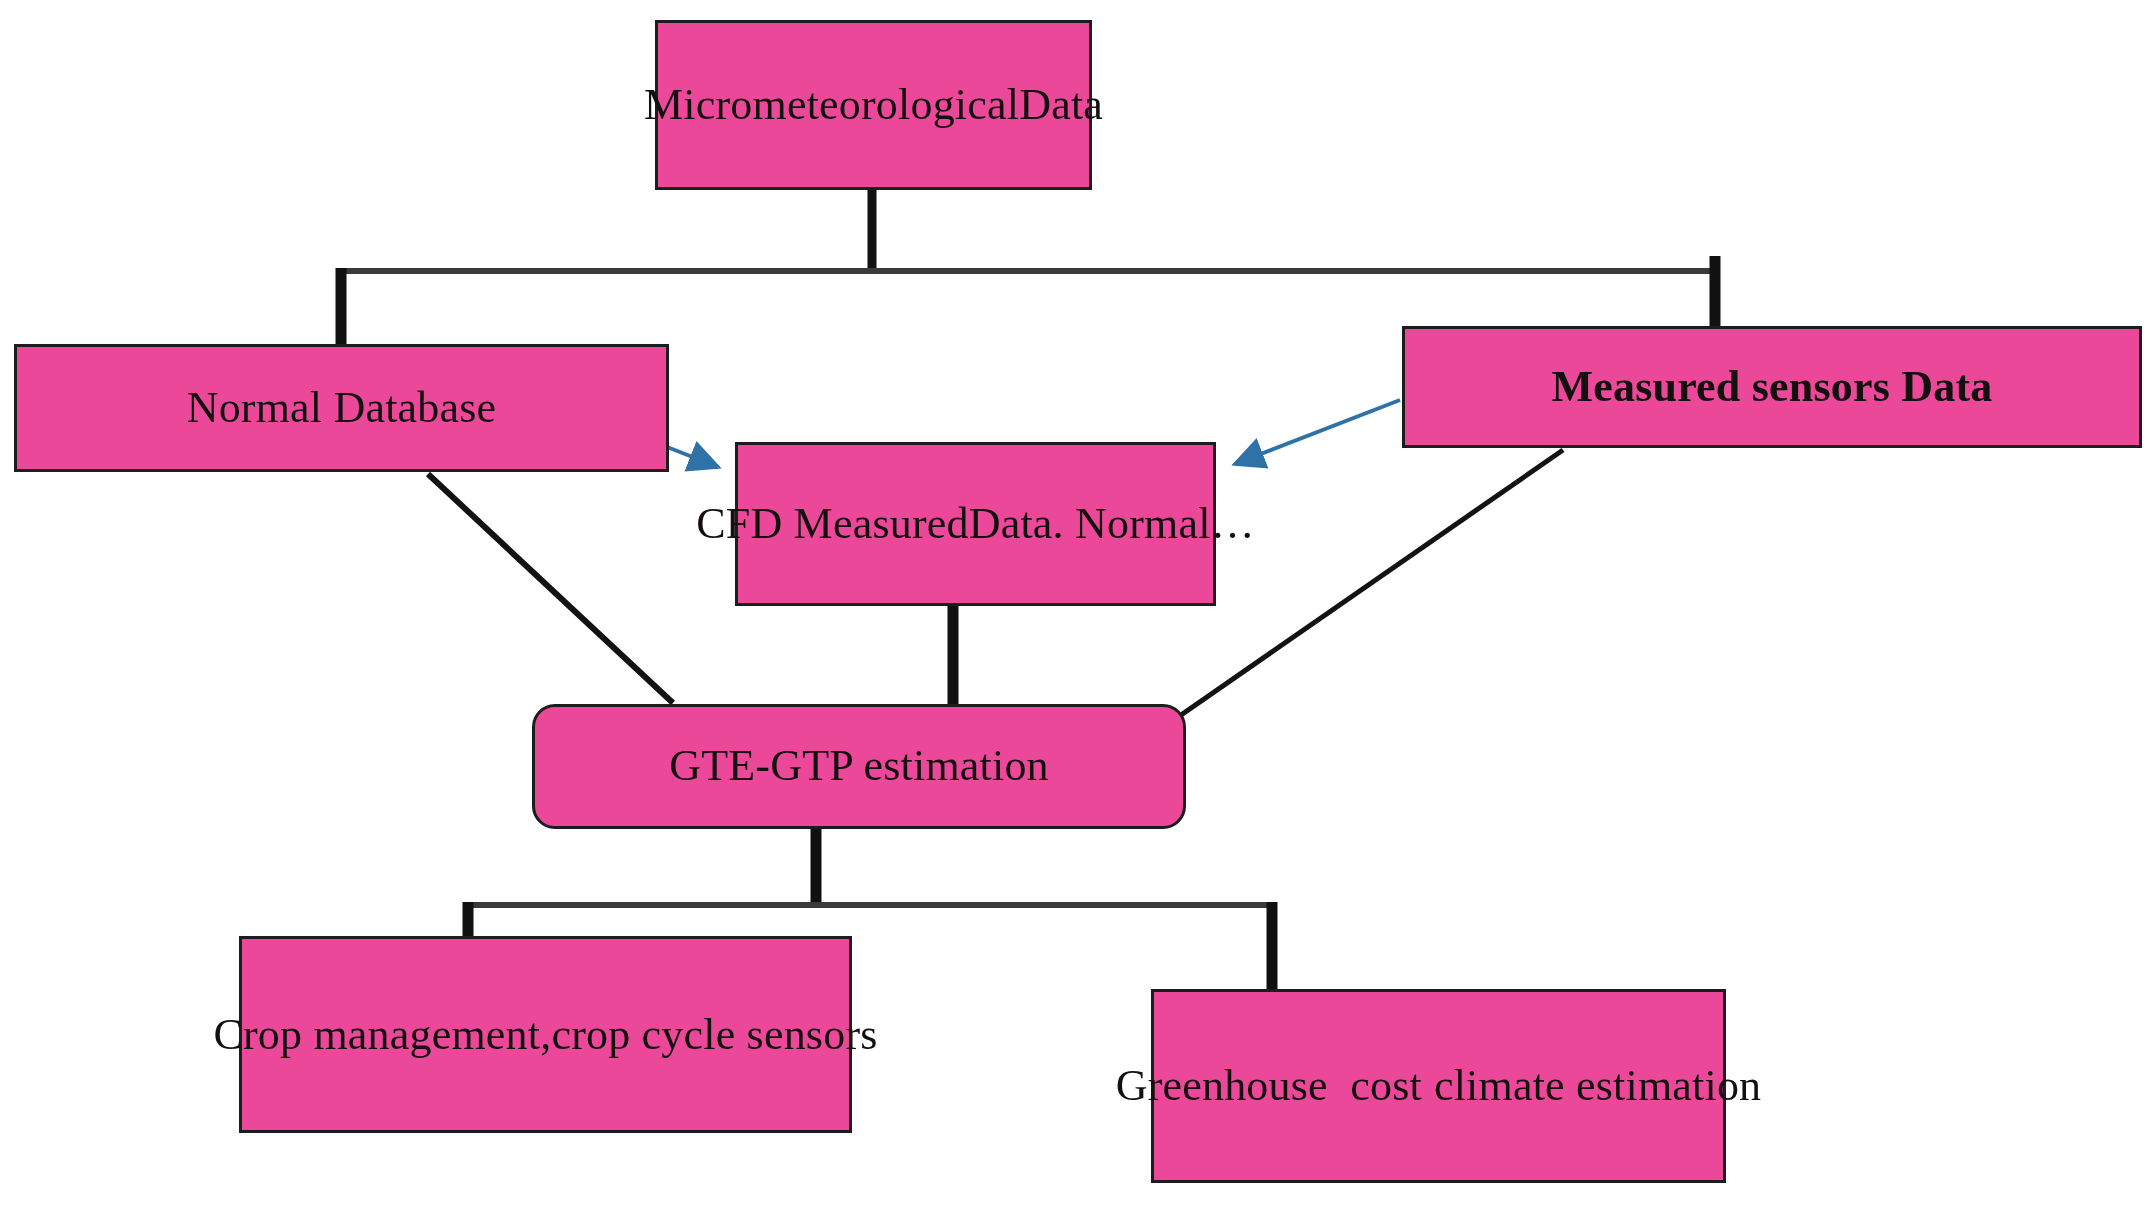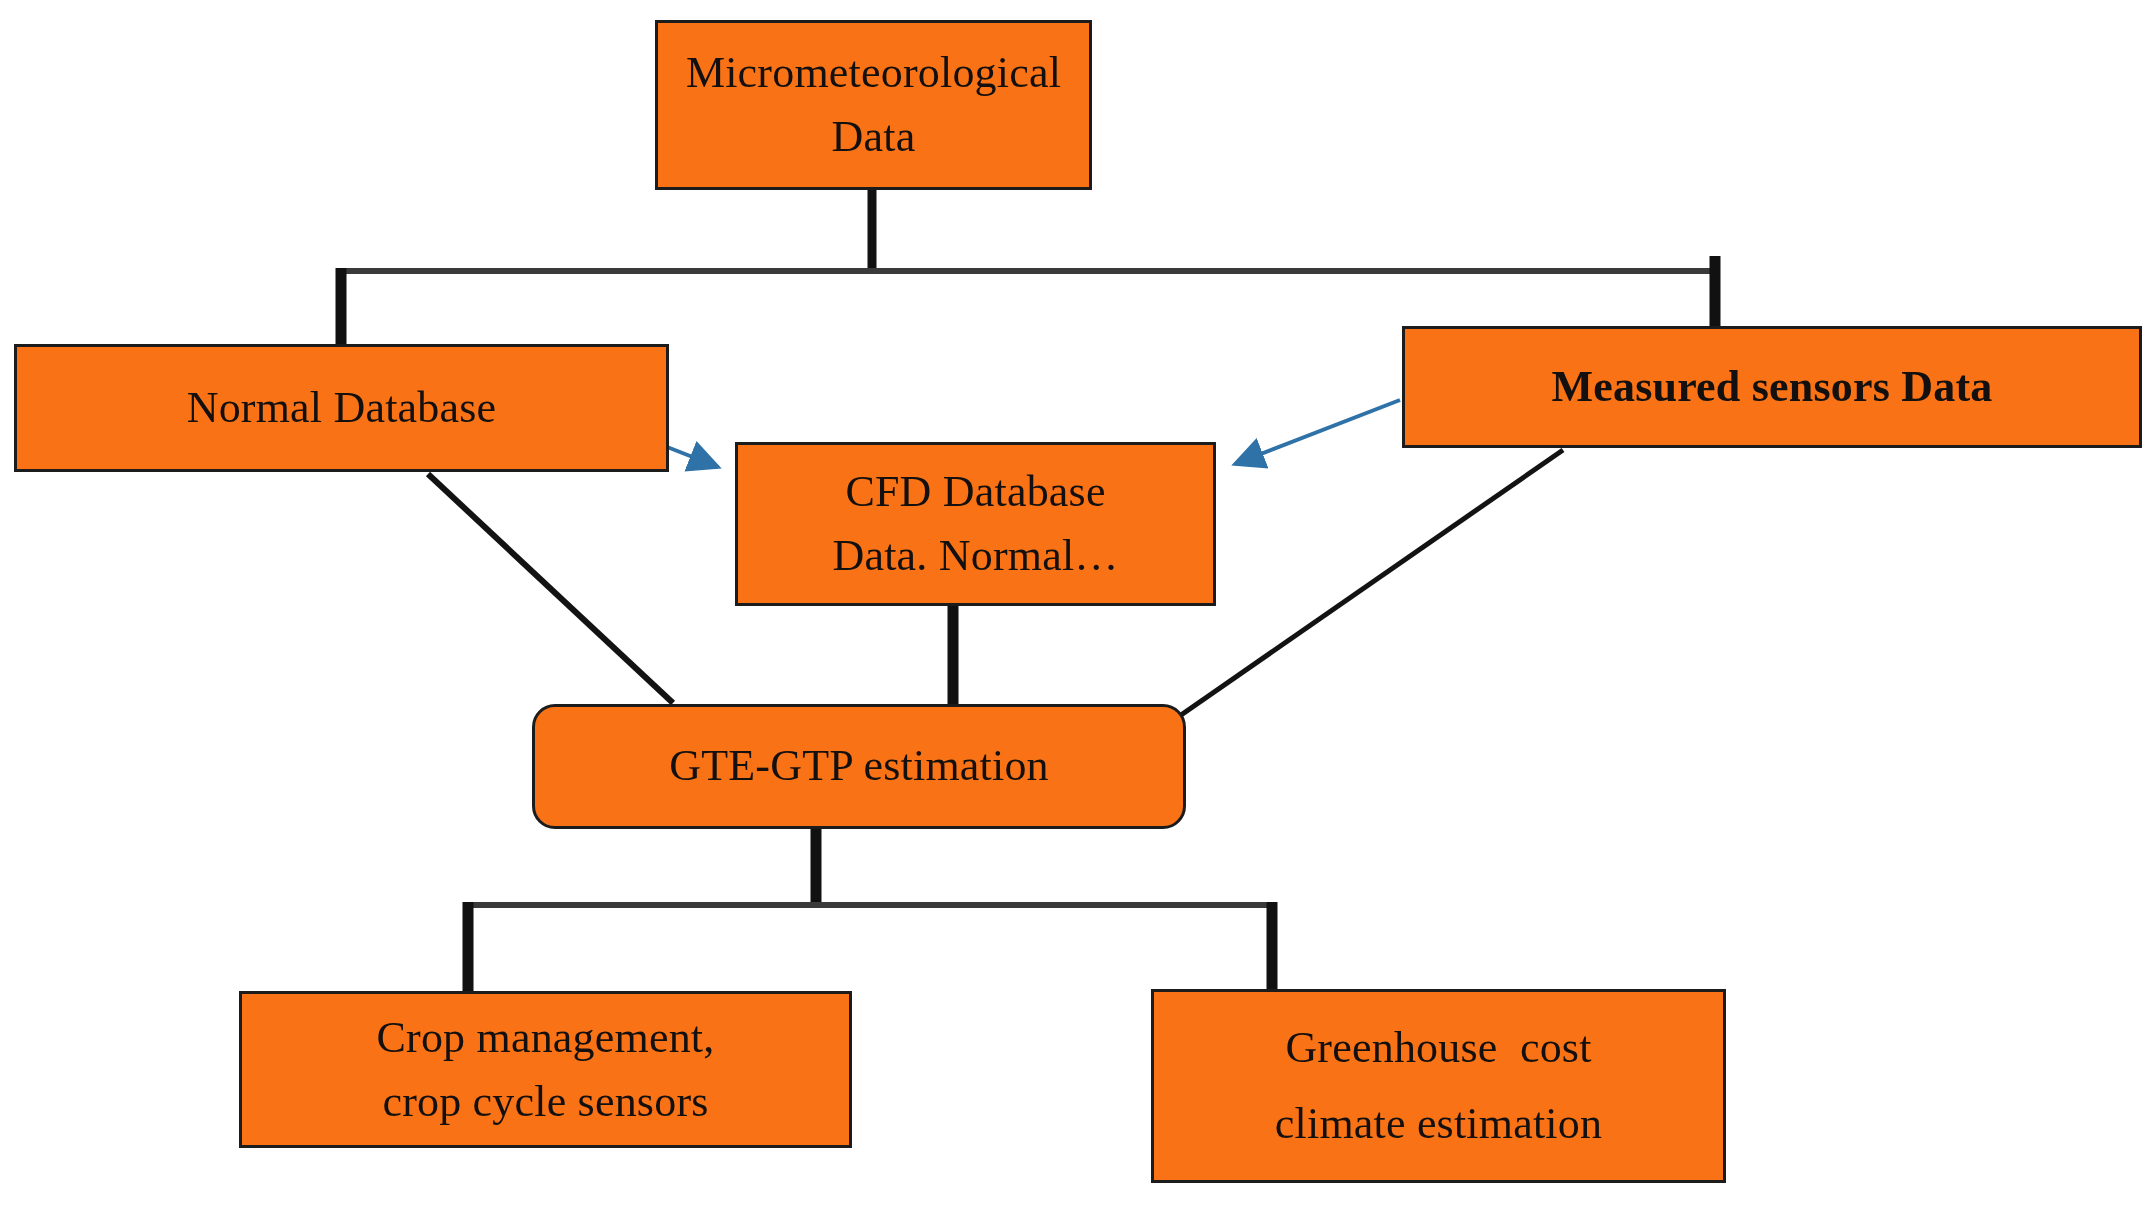--- a/index.html
+++ b/index.html
@@ -20,23 +20,23 @@
     left: 0;
     top: 0;
     width: 2144px;
     height: 1207px;
     display: block;
   }
   .node-box {
     position: absolute;
     box-sizing: border-box;
     border: 3px solid #1c1c1c;
-    background: #f97316;
+    background: #ec4899;
     display: flex;
-    flex-direction: column;
+    flex-direction: row;
     align-items: center;
     justify-content: center;
     text-align: center;
     color: #14100f;
     font-family: "Liberation Serif", "DejaVu Serif", serif;
     font-size: 44px;
     line-height: 1.32;
     letter-spacing: 0.2px;
     z-index: 3;
   }
@@ -46,21 +46,21 @@
   }
   .node-box.two-line {
     line-height: 1.45;
   }
   
   #node-micrometeorological { left: 655px;  top: 20px;   width: 437px;  height: 170px; }
   #node-normal-database     { left: 14px;   top: 344px;  width: 655px;  height: 128px; }
   #node-measured-sensors    { left: 1402px; top: 326px;  width: 740px;  height: 122px; font-weight: bold; }
   #node-cfd-simulate        { left: 735px;  top: 442px;  width: 481px;  height: 164px; }
   #node-gte-gtp             { left: 532px;  top: 704px;  width: 654px;  height: 125px; border-radius: 23px; }
-  #node-crop-management     { left: 239px;  top: 991px;  width: 613px;  height: 157px; }
+  #node-crop-management     { left: 239px;  top: 936px;  width: 613px;  height: 197px; }
   #node-greenhouse-cost     { left: 1151px; top: 989px;  width: 575px;  height: 194px; gap: 12px; }
 </style>
 </head>
 <body>
 
 <div id="page">
 
   <svg id="diagram-svg" viewBox="0 0 2144 1207" xmlns="http://www.w3.org/2000/svg">
     <defs>
       <marker id="blue-arrowhead" markerWidth="9" markerHeight="9" refX="7.4" refY="4.5" orient="auto" markerUnits="strokeWidth">
@@ -128,21 +128,21 @@
 
   <div class="node-box" id="node-normal-database">
     <span class="line">Normal Database</span>
   </div>
 
   <div class="node-box" id="node-measured-sensors">
     <span class="line">Measured sensors Data</span>
   </div>
 
   <div class="node-box two-line" id="node-cfd-simulate">
-    <span class="line">CFD Database</span>
+    <span class="line">CFD Measured</span>
     <span class="line">Data. Normal…</span>
   </div>
 
   <div class="node-box" id="node-gte-gtp">
     <span class="line">GTE-GTP estimation</span>
   </div>
 
   <div class="node-box two-line" id="node-crop-management">
     <span class="line">Crop management,</span>
     <span class="line">crop cycle sensors</span>

